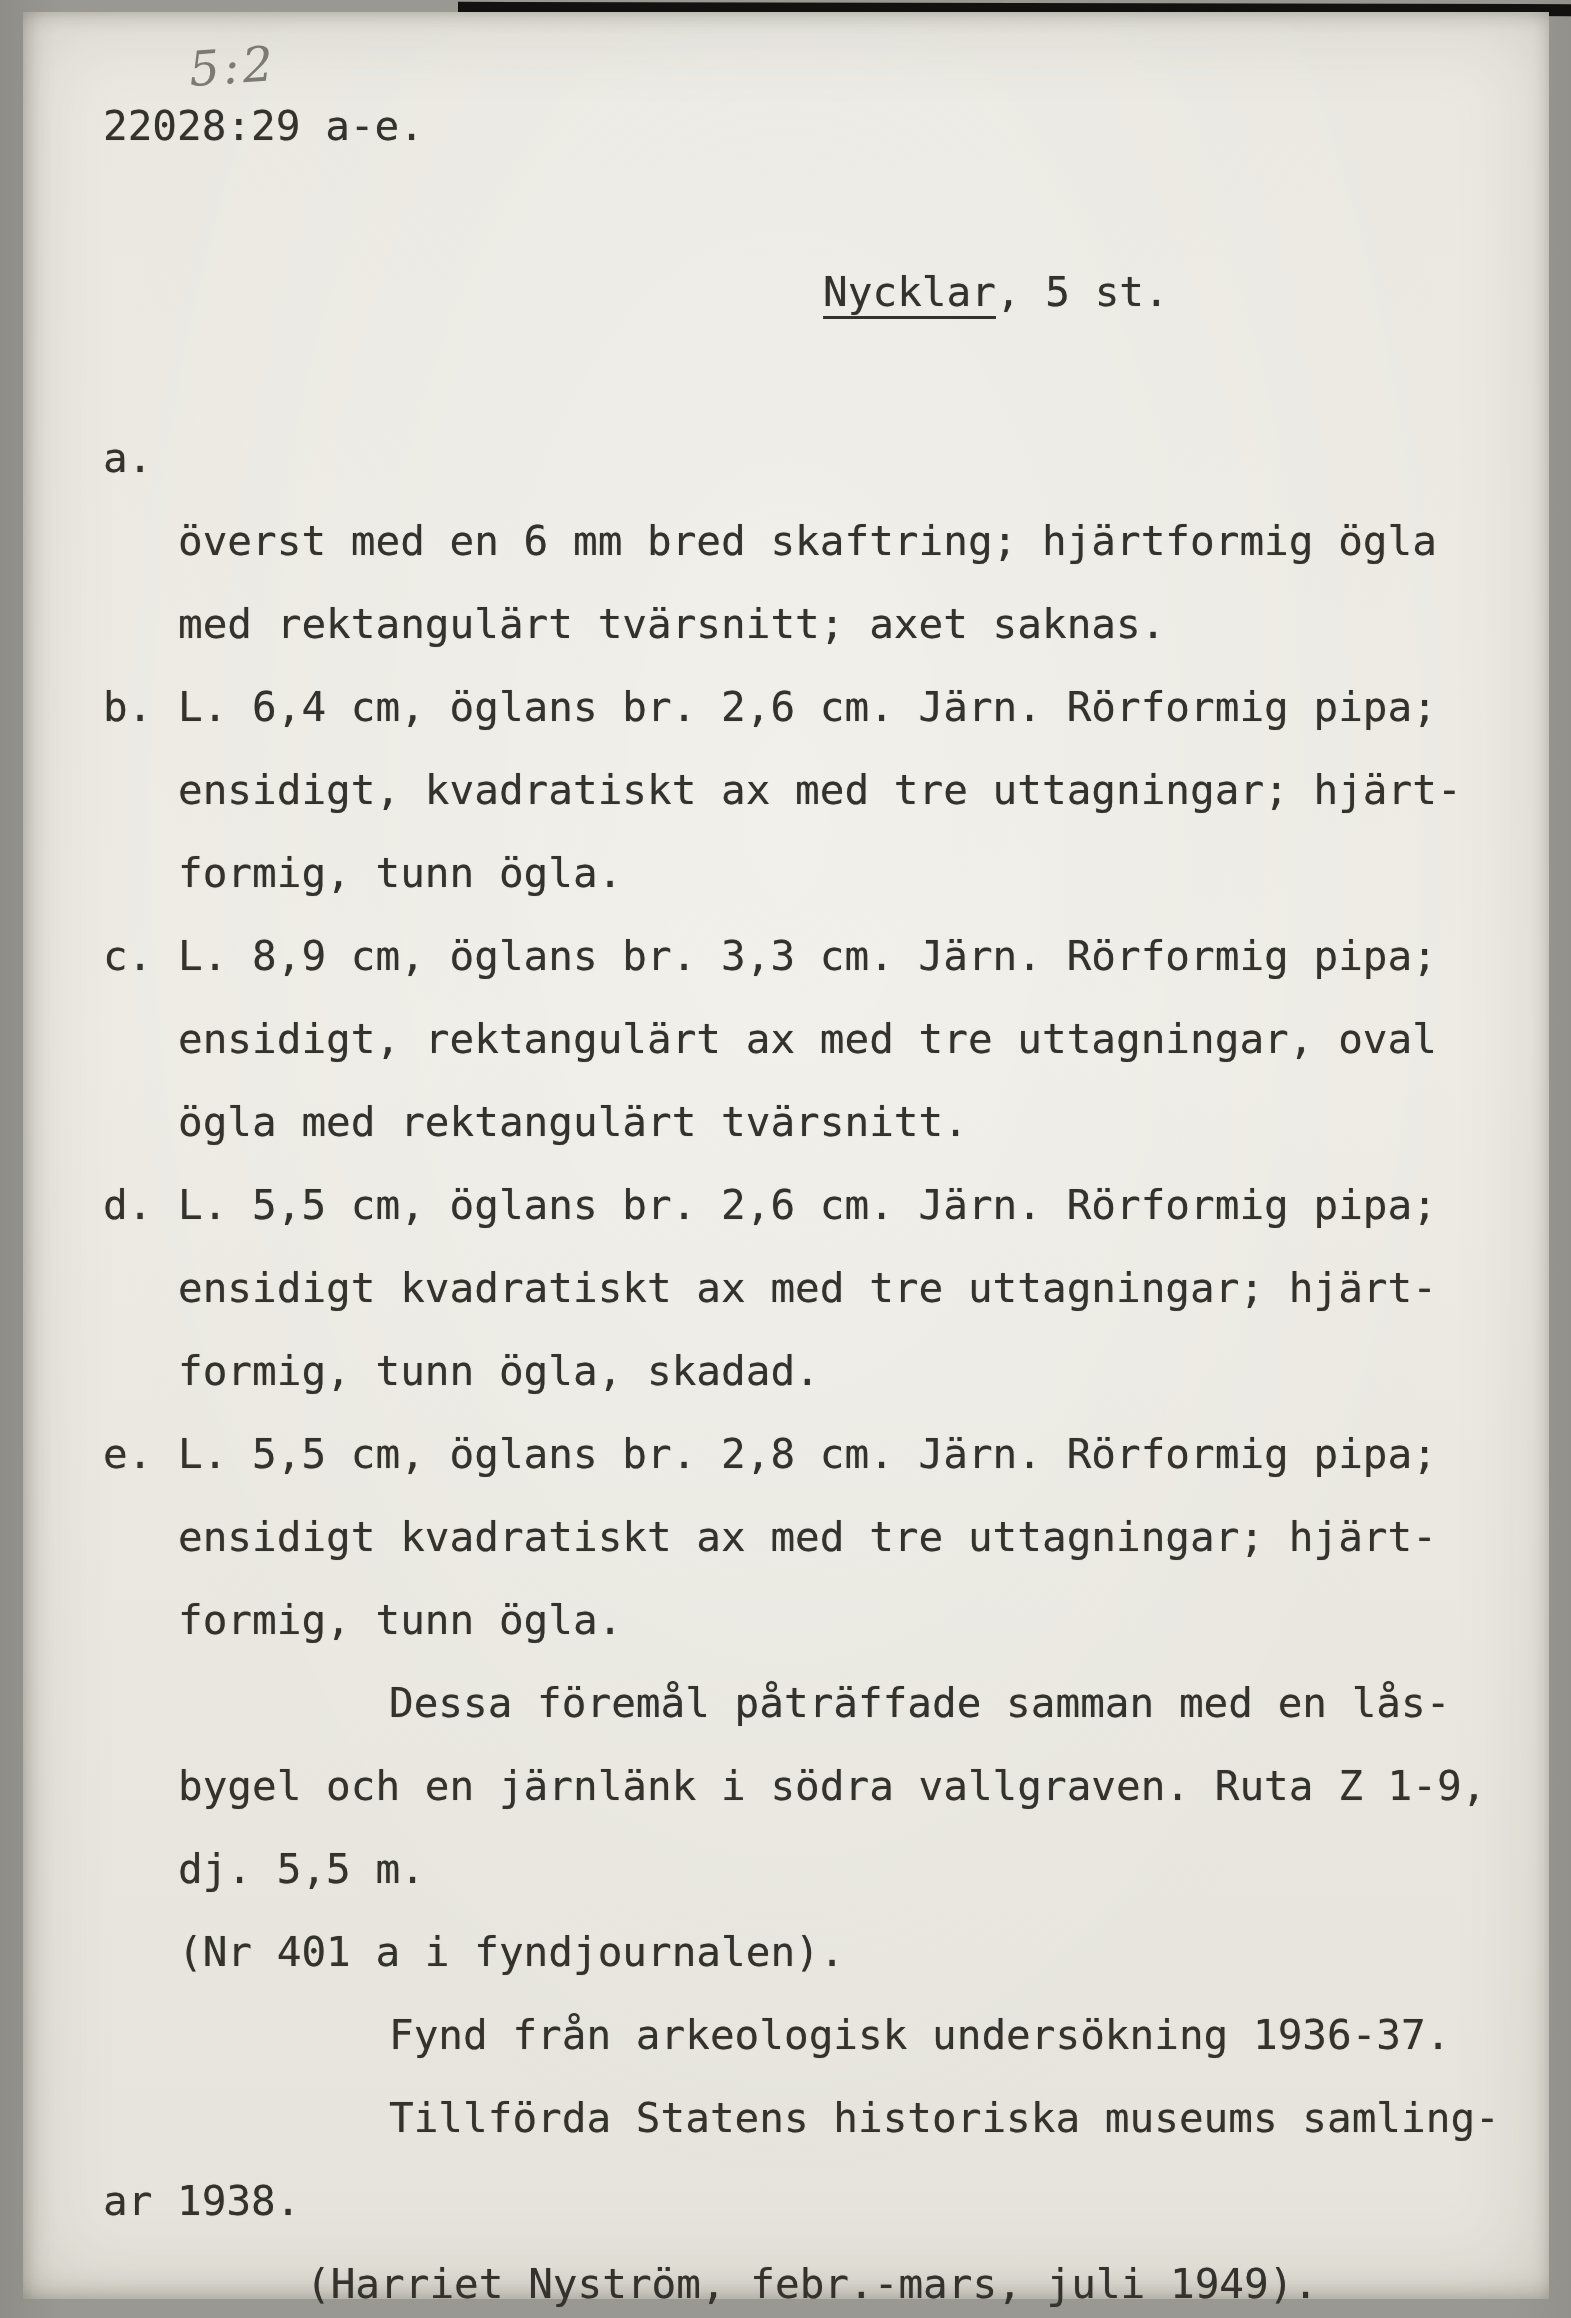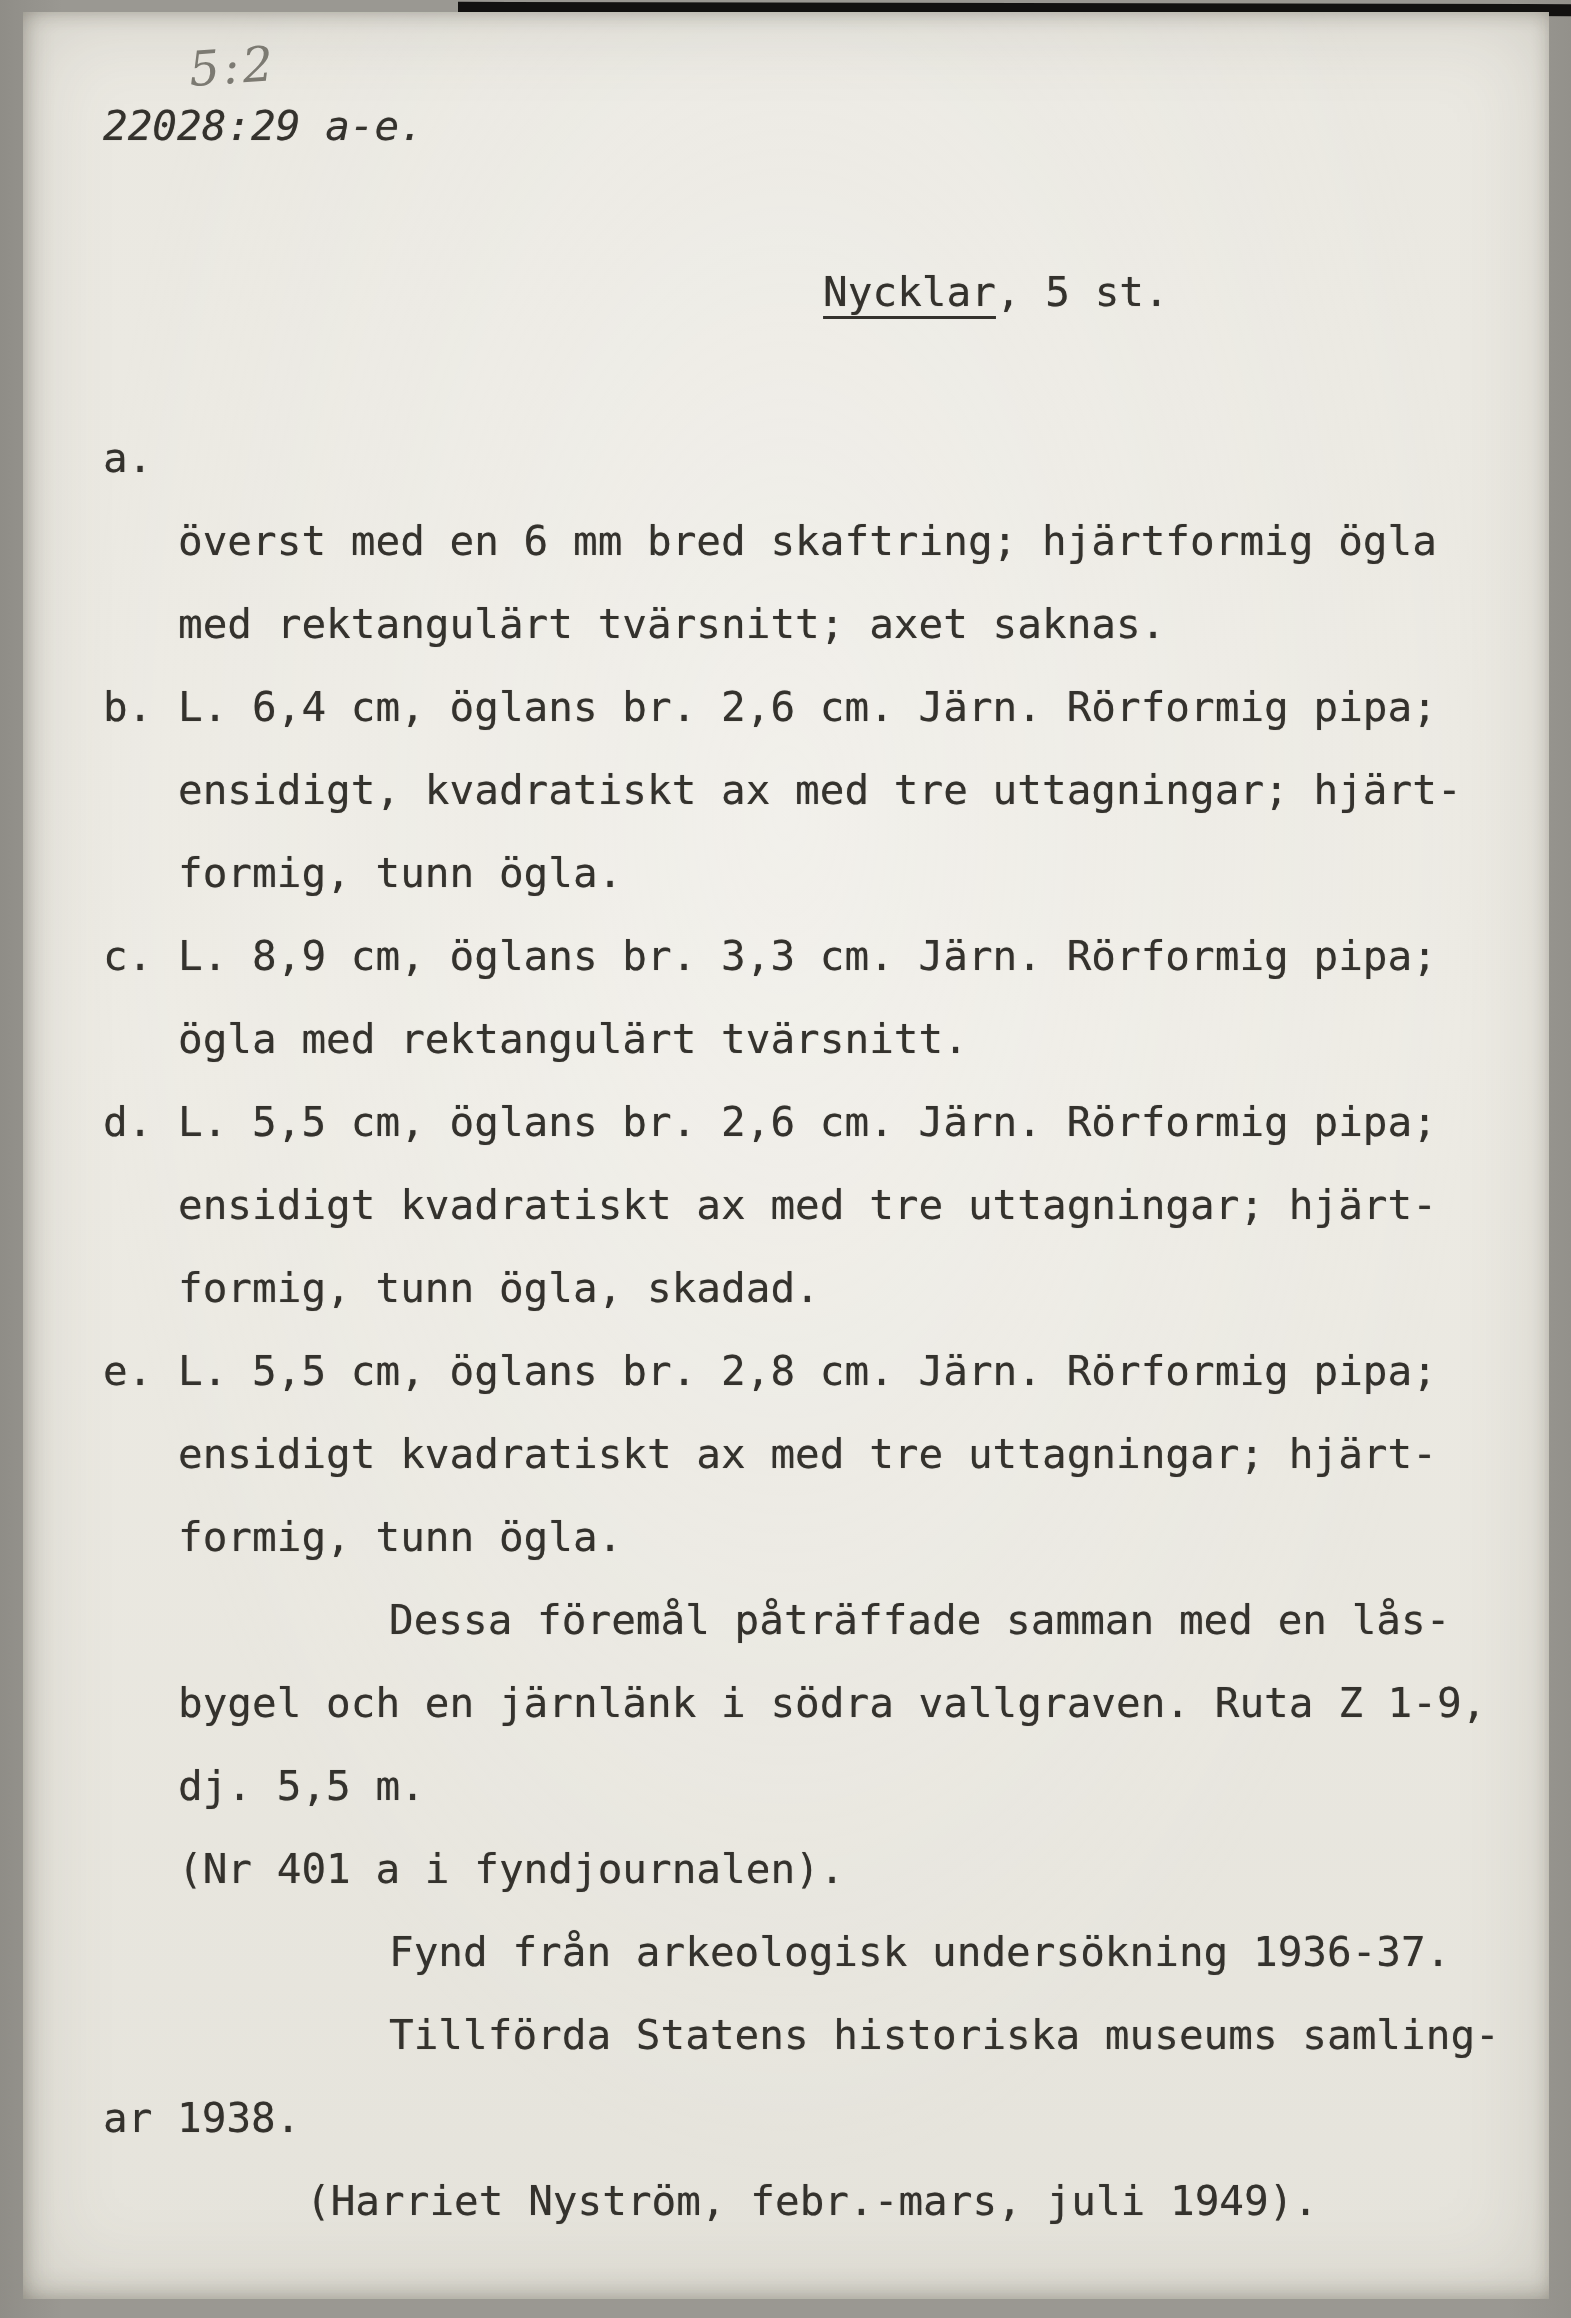--- a/index.html
+++ b/index.html
@@ -71,21 +71,20 @@
   }
   .line {
     font-size: 41px;
     line-height: 83px;
     white-space: pre;
     text-shadow: 0 0 0.8px rgba(52, 50, 45, 0.55);
   }
   .header-row {
     display: flex;
     align-items: center;
-    font-style: italic;
   }
   .header-row .catnum {
     flex: none;
   }
   .header-row .title {
     margin-left: 93px;
     text-decoration: underline;
     text-decoration-thickness: 3.3px;
     text-underline-offset: 10px;
   }
@@ -145,20 +144,21 @@
       </div>
       <div class="line cont">ensidigt, kvadratiskt ax med tre uttagningar; hjärt-</div>
       <div class="line cont">formig, tunn ögla.</div>
     </div>
 
     <div class="item">
       <div class="line first">
         <span class="letter">c.</span>
         <span>L. 8,9 cm, öglans br. 3,3 cm. Järn. Rörformig pipa;</span>
       </div>
+      <div class="line cont">ensidigt, rektangulärt ax med tre uttagningar, oval</div>
       <div class="line cont">ögla med rektangulärt tvärsnitt.</div>
     </div>
 
     <div class="item">
       <div class="line first">
         <span class="letter">d.</span>
         <span>L. 5,5 cm, öglans br. 2,6 cm. Järn. Rörformig pipa;</span>
       </div>
       <div class="line cont">ensidigt kvadratiskt ax med tre uttagningar; hjärt-</div>
       <div class="line cont">formig, tunn ögla, skadad.</div>

